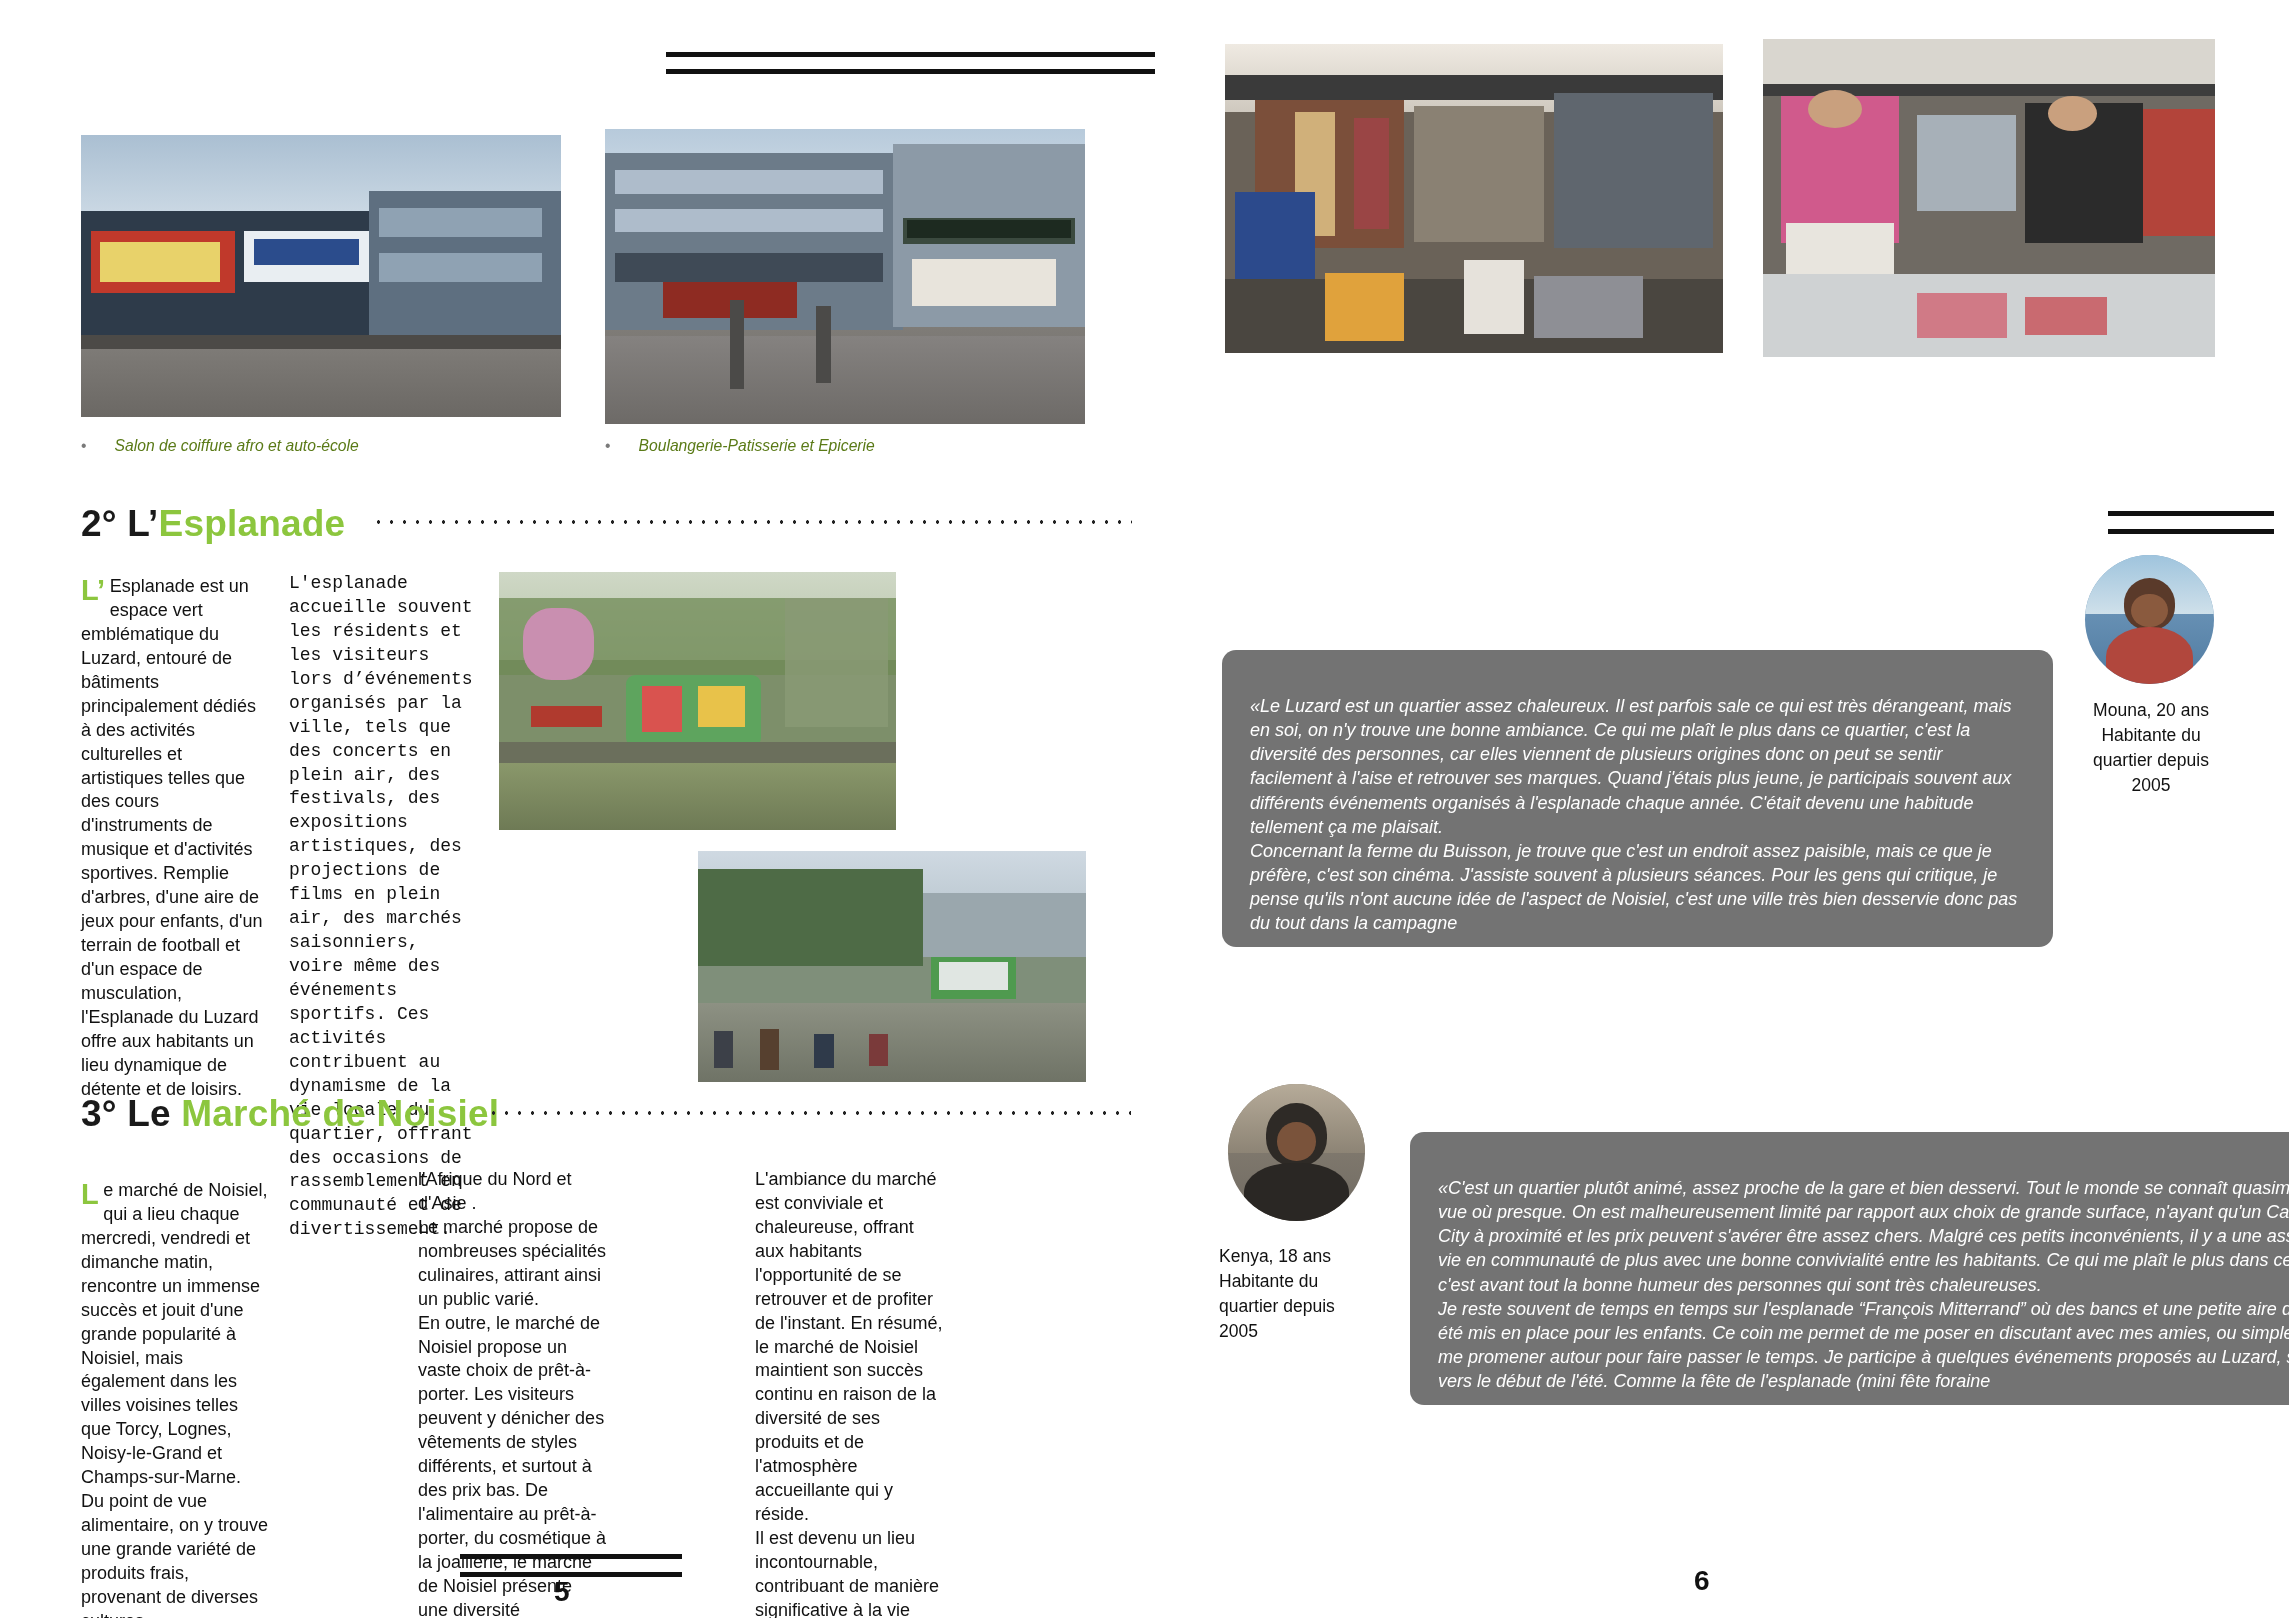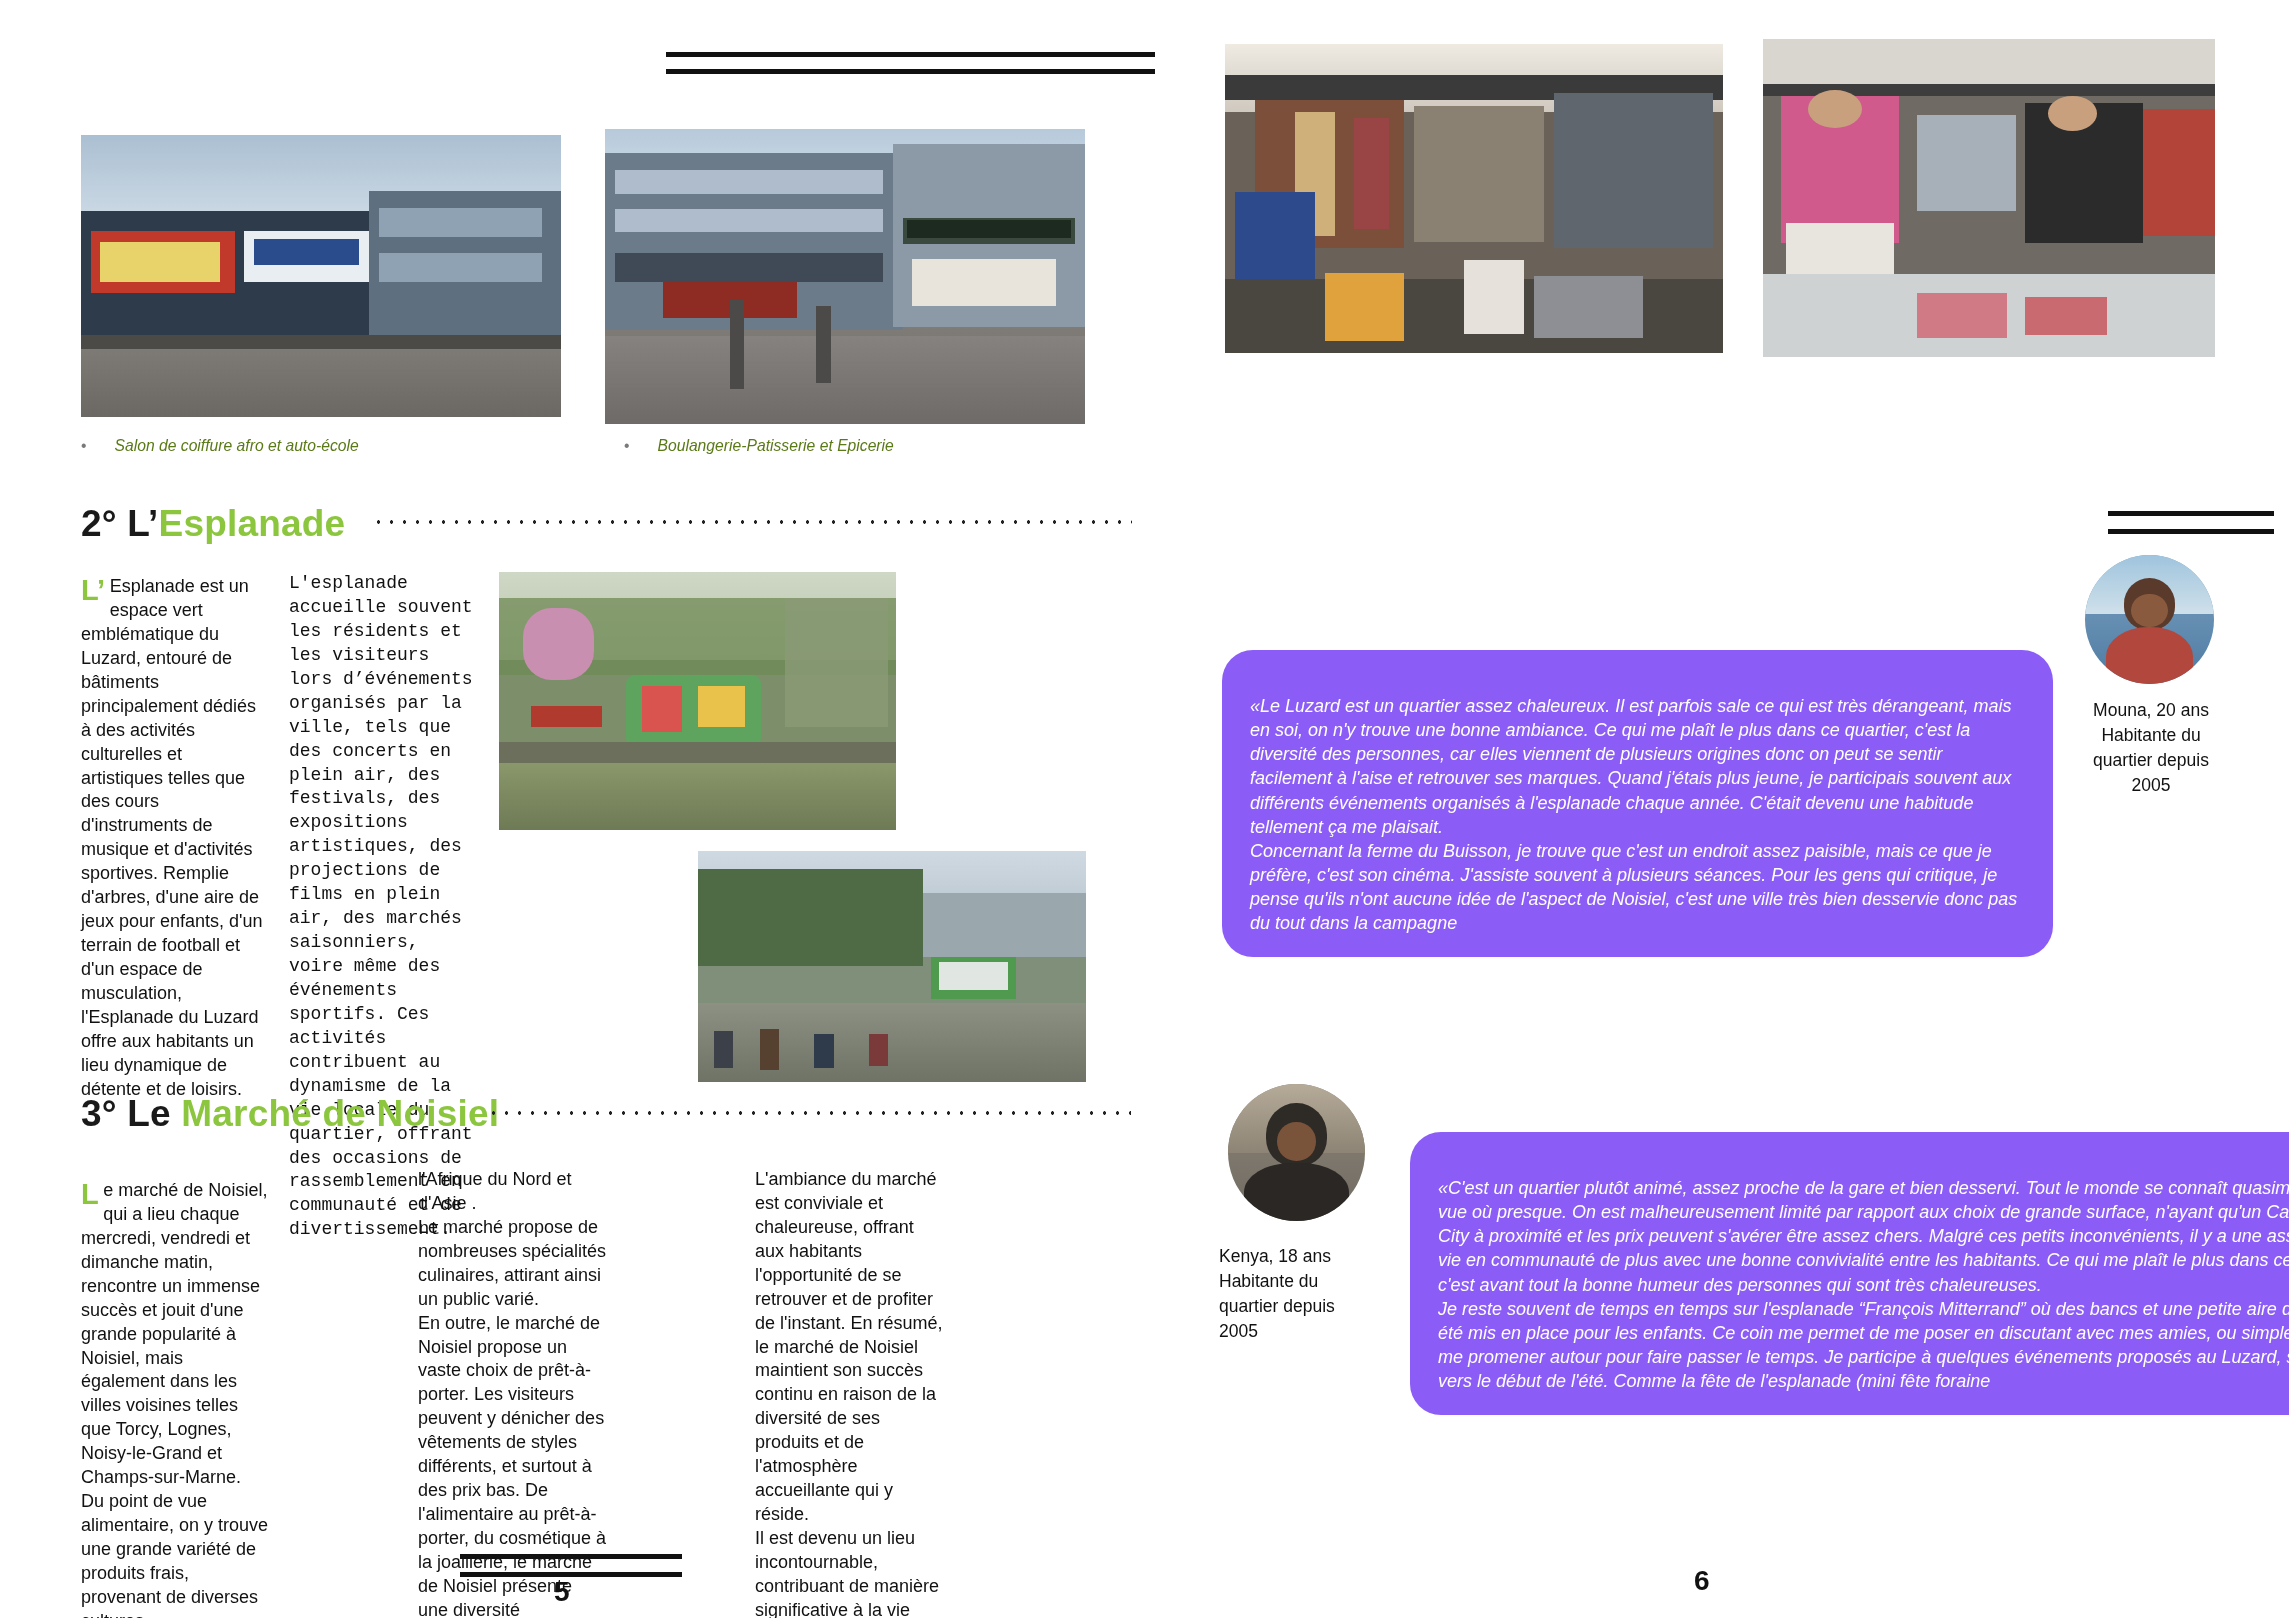--- a/index.html
+++ b/index.html
@@ -66,27 +66,27 @@
   
   h1.title {
     position:absolute; margin:0;
     font-size:53px; line-height:1.18;
     font-weight:normal; color:#8cc63e;
     font-family:"Liberation Sans", sans-serif;
   }
 
   .bubble {
     position:absolute;
-    background:#8b5cf6;
-    border-radius:31px;
+    background:#737373;
+    border-radius:14px;
     color:#ffffff;
     font-style:italic;
     font-size:18px;
     line-height:1.34;
-    padding:20px 28px 22px 28px;
+    padding:20px 28px 12px 28px;
     font-family:"Liberation Sans", sans-serif;
   }
 
   .avatar {
     position:absolute;
     border-radius:50%;
     overflow:hidden;
     background:#5b6f8a;
   }
 
@@ -139,21 +139,21 @@
       <div style="position:absolute; left:63%; top:31%; width:34%; height:6%; background:#1d2a20;"></div>
       <div style="position:absolute; left:64%; top:44%; width:30%; height:16%; background:#e8e4dc;"></div>
       <div style="position:absolute; left:0; bottom:0; width:100%; height:30%; background:linear-gradient(#858280,#6d6a67);"></div>
       <div style="position:absolute; left:26%; bottom:12%; width:3%; height:30%; background:#4b4a48;"></div>
       <div style="position:absolute; left:44%; bottom:14%; width:3%; height:26%; background:#4b4a48;"></div>
     </div>
 
     <div class="caption" style="left:81px; top:426px; width:480px;">
       <span class="bullet">•</span><span>Salon de coiffure afro et auto-école</span>
     </div>
-    <div class="caption" style="left:605px; top:426px; width:480px;margin-left:19px;">
+    <div class="caption" style="left:605px; top:426px; width:480px;">
       <span class="bullet">•</span><span>Boulangerie-Patisserie et Epicerie</span>
     </div>
 
     <h2 class="section" style="left:81px; top:492px;">
       <span>2° L’</span><span class="green">Esplanade</span>
     </h2>
     <div class="dots" style="left:372px; top:509px; width:760px;"></div>
 
     <div class="col" style="left:81px; top:564px; width:185px;">
       <span class="dropcap">L’</span><span> Esplanade est un espace vert emblématique du Luzard, entouré de bâtiments principalement dédiés à des activités culturelles et artistiques telles que des cours d'instruments de musique et d'activités sportives. Remplie d'arbres, d'une aire de jeux pour enfants, d'un terrain de football et d'un espace de musculation, l'Esplanade du Luzard offre aux habitants un lieu dynamique de détente et de loisirs.</span>

